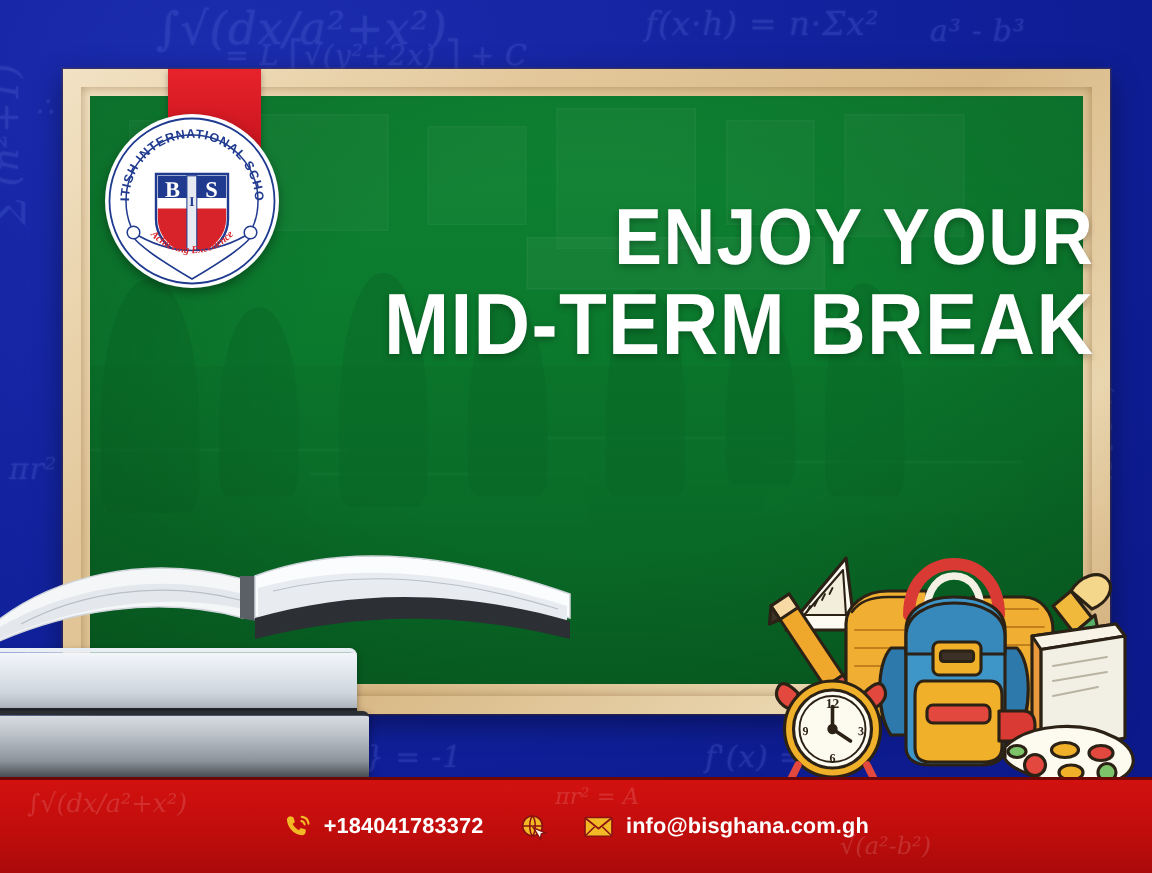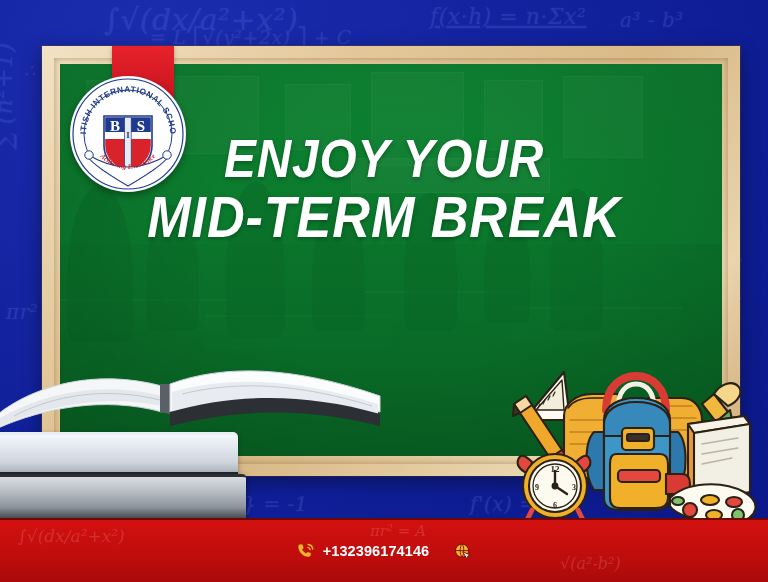--- a/index.html
+++ b/index.html
@@ -35,21 +35,21 @@
   }
   .bg-math span {
     position:absolute;
     white-space:nowrap;
     font-style:italic;
     letter-spacing:.5px;
     text-shadow:0 0 2px rgba(120,140,230,.5);
   }
   .m1 { top:2px;   left:104px; font-size:30px; }
   .m2 { top:26px;  left:150px; font-size:19px; }
-  .m3 { top:4px;   left:430px; font-size:22px;text-decoration:underline; }
+  .m3 { top:4px;   left:430px; font-size:22px; }
   .m4 { top:34px;  left:470px; font-size:19px; }
   .m5 { top:8px;   left:620px; font-size:20px; }
   .m6 { top:150px; left:-10px; font-size:24px; transform:rotate(-90deg); transform-origin:left top; }
   .m7 { top:300px; left:6px;   font-size:20px; }
   .m8 { top:430px; left:2px;   font-size:22px; }
   .m9 { top:120px; left:700px; font-size:22px; transform:rotate(90deg); transform-origin:left top;}
   .m10{ top:250px; left:744px; font-size:18px; transform:rotate(90deg); transform-origin:left top;}
   .m11{ top:380px; left:738px; font-size:20px; transform:rotate(90deg); transform-origin:left top;}
   .m12{ top:492px; left:180px; font-size:20px; }
   .m13{ top:492px; left:470px; font-size:20px; }
@@ -132,29 +132,28 @@
   }
   .board-vignette {
     position:absolute; inset:0;
     background:radial-gradient(ellipse at 50% 45%, rgba(0,0,0,0) 40%, rgba(0,0,0,.16) 100%);
   }
 
   
   .headline {
     position:absolute;
     left:0; right:0; top:134px;
-    text-align:center;
+    text-align:right;
     z-index:6;
     color:#ffffff;
     font-family:"Liberation Sans Narrow","Liberation Sans",sans-serif;
     font-weight:bold;
     letter-spacing:1px;
     line-height:.96;
     text-shadow:0 2px 5px rgba(0,0,0,.28);
-    font-style:italic;
   }
   .headline .l1 {
     display:block;
     font-size:53px;
     transform:scaleX(.90);
   }
   .headline .l2 {
     display:block;
     font-size:58px;
     margin-top:4px;
@@ -469,28 +468,38 @@
     </div>
 
     <div class="contact-item">
       <span class="ico">
         <svg width="19" height="19" viewBox="0 0 19 19">
           <path d="M4.6,2.2 C3.4,2.2 2.2,3.4 2.3,4.7 C2.6,9.9 7.1,14.5 12.3,14.8 C13.6,14.9 14.8,13.7 14.8,12.5 L14.8,11 L11.6,10 L10.2,11.5 C8.6,10.7 6.9,9 6.1,7.4 L7.6,6 L6.6,2.8 Z" fill="#f2b826"></path>
           <path d="M12.2,2.6 C14.6,2.9 16.4,4.7 16.7,7.1" fill="none" stroke="#f2b826" stroke-width="1.5" stroke-linecap="round"></path>
           <path d="M11.9,5.4 C13.1,5.7 13.9,6.5 14.1,7.6" fill="none" stroke="#f2b826" stroke-width="1.4" stroke-linecap="round"></path>
         </svg>
       </span>
-      <span>+132396174146</span>
+      <span>+184041783372</span>
     </div>
 
     <div class="contact-item">
       <span class="ico">
         <svg width="19" height="19" viewBox="0 0 19 19">
           <circle cx="9" cy="8.6" r="6.6" fill="#f2b826" stroke="#8a1210" stroke-width="1.1"></circle>
           <path d="M2.4,8.6 L15.6,8.6 M9,2 C11.4,4.6 11.4,12.6 9,15.2 M9,2 C6.6,4.6 6.6,12.6 9,15.2" fill="none" stroke="#8a1210" stroke-width="1"></path>
           <path d="M9.6,9.8 L14.2,17.4 L14.9,13.9 L18,13.3 Z" fill="#fdfaf0" stroke="#8a1210" stroke-width="1"></path>
         </svg>
       </span>
     </div>
 
+    <div class="contact-item">
+      <span class="ico">
+        <svg width="20" height="16" viewBox="0 0 20 16">
+          <rect x="1" y="2" width="18" height="12.5" rx="1" fill="#f2b826" stroke="#8a1210" stroke-width="1.1"></rect>
+          <path d="M1.6,2.7 L10,9.4 L18.4,2.7" fill="none" stroke="#8a1210" stroke-width="1.2"></path>
+          <path d="M1.6,13.8 L7.4,8.2 M18.4,13.8 L12.6,8.2" fill="none" stroke="#8a1210" stroke-width="1"></path>
+        </svg>
+      </span>
+      <span>info@bisghana.com.gh</span>
+    </div>
   </div>
 
 </div>
 
 </body></html>

